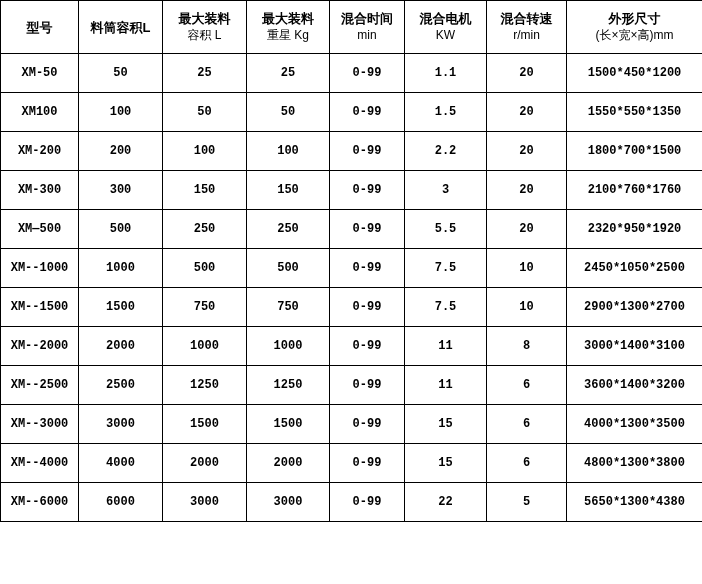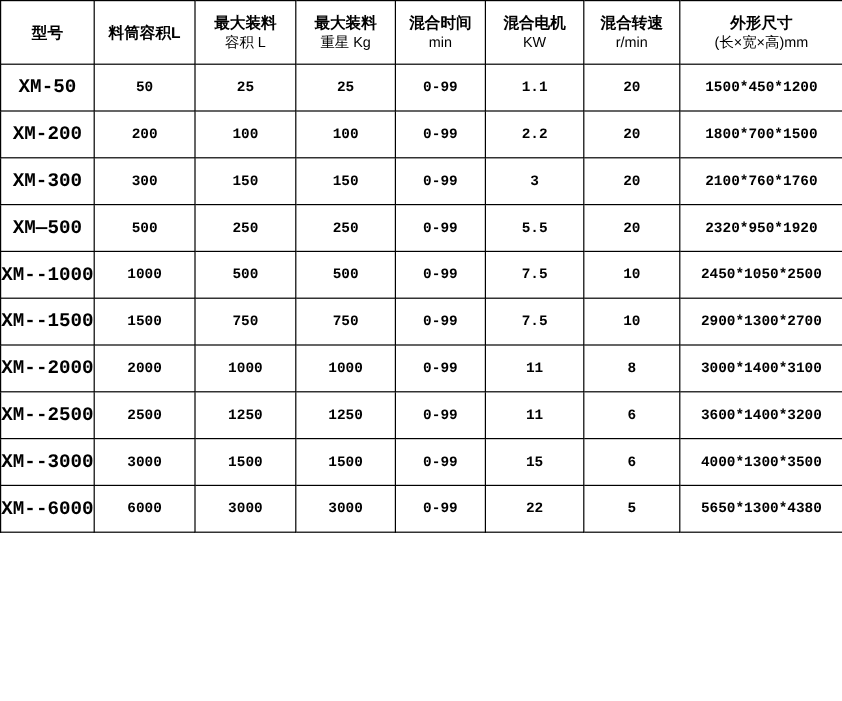--- a/index.html
+++ b/index.html
@@ -35,21 +35,21 @@
     font-size: 12px;
     font-weight: normal;
   }
   #spec-table tbody td {
     height: 38px;
     font-size: 12px;
     font-family: "Liberation Mono", "DejaVu Sans Mono", monospace;
     font-weight: bold;
   }
   #spec-table tbody td.model {
-    font-size: 16px;
+    font-size: 12px;
   }
   
   col.c0 { width: 78px; }
   col.c1 { width: 84px; }
   col.c2 { width: 84px; }
   col.c3 { width: 83px; }
   col.c4 { width: 75px; }
   col.c5 { width: 82px; }
   col.c6 { width: 80px; }
   col.c7 { width: 136px; }
@@ -109,20 +109,30 @@
       <td class="model">XM-50</td>
       <td>50</td>
       <td>25</td>
       <td>25</td>
       <td>0-99</td>
       <td>1.1</td>
       <td>20</td>
       <td>1500*450*1200</td>
     </tr>
     <tr>
+      <td class="model">XM100</td>
+      <td>100</td>
+      <td>50</td>
+      <td>50</td>
+      <td>0-99</td>
+      <td>1.5</td>
+      <td>20</td>
+      <td>1550*550*1350</td>
+    </tr>
+    <tr>
       <td class="model">XM-200</td>
       <td>200</td>
       <td>100</td>
       <td>100</td>
       <td>0-99</td>
       <td>2.2</td>
       <td>20</td>
       <td>1800*700*1500</td>
     </tr>
     <tr>
@@ -189,20 +199,30 @@
       <td class="model">XM--3000</td>
       <td>3000</td>
       <td>1500</td>
       <td>1500</td>
       <td>0-99</td>
       <td>15</td>
       <td>6</td>
       <td>4000*1300*3500</td>
     </tr>
     <tr>
+      <td class="model">XM--4000</td>
+      <td>4000</td>
+      <td>2000</td>
+      <td>2000</td>
+      <td>0-99</td>
+      <td>15</td>
+      <td>6</td>
+      <td>4800*1300*3800</td>
+    </tr>
+    <tr>
       <td class="model">XM--6000</td>
       <td>6000</td>
       <td>3000</td>
       <td>3000</td>
       <td>0-99</td>
       <td>22</td>
       <td>5</td>
       <td>5650*1300*4380</td>
     </tr>
   </tbody>

